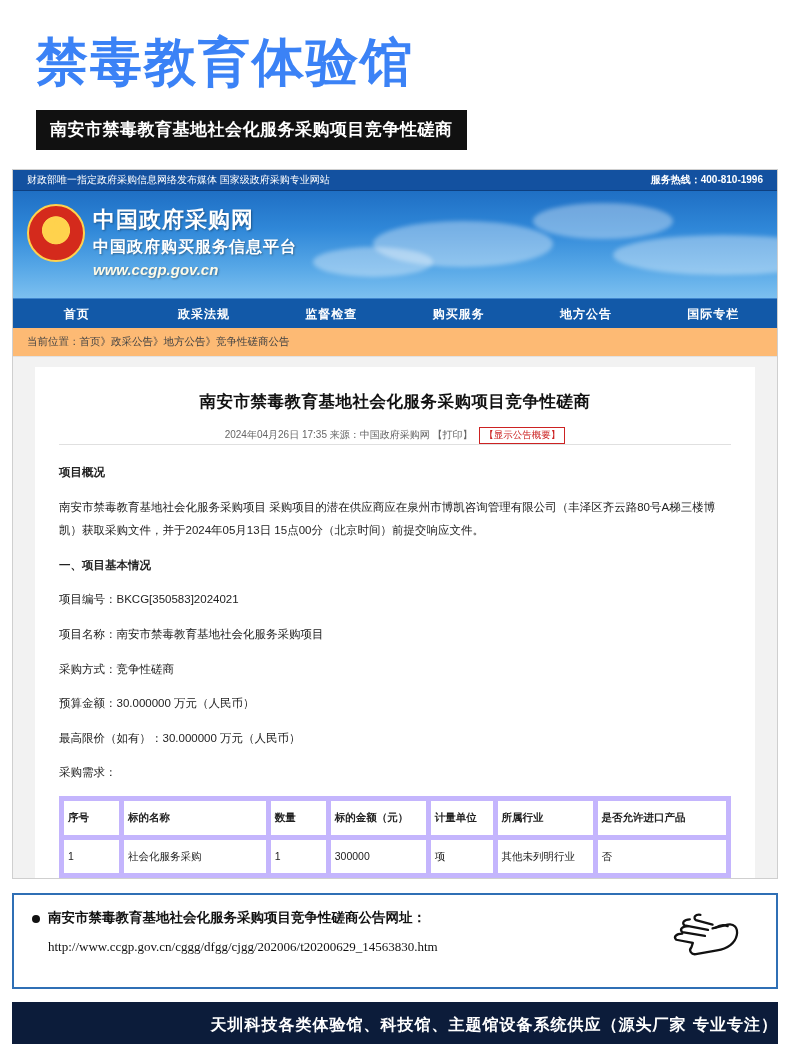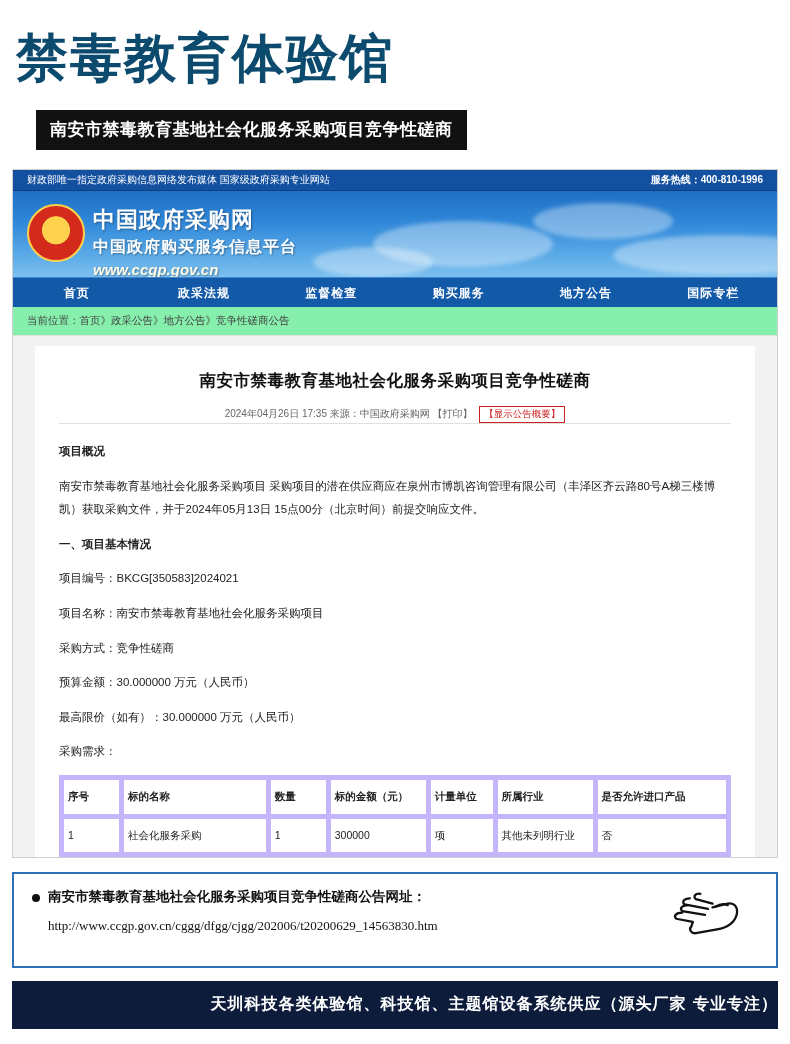--- a/index.html
+++ b/index.html
@@ -15,25 +15,25 @@
     min-height: 1044px;
     background: #ffffff;
     position: relative;
     padding: 0;
   }
 
   
   .headline {
     font-size: 52px;
     font-weight: bold;
-    color: #0c4a6e;
+    color: #3b82f6;
     letter-spacing: 2px;
-    padding: 34px 0 0 16px;
+    padding: 34px 0 0 36px;
     line-height: 1.12;
-    font-family: Liberation Mono, monospace;
+    font-family: Liberation Serif, serif;
   }
   .subheadline-wrap {
     padding: 18px 0 0 36px;
   }
   .subheadline {
     display: inline-block;
     background: #111111;
     color: #ffffff;
     font-size: 17px;
     font-weight: bold;
@@ -57,21 +57,21 @@
     display: flex;
     align-items: center;
     justify-content: space-between;
     padding: 3px 14px;
     border-bottom: 1px solid #0d3f80;
   }
   .gov-topbar .right { font-weight: bold; }
 
   
   .gov-banner {
-    height: 86px;
+    height: 107px;
     position: relative;
     background: linear-gradient(180deg, #1f6fc4 0%, #2f87d8 35%, #55a6e6 70%, #7cc0f0 100%);
     overflow: hidden;
   }
   .cloud {
     position: absolute;
     background: rgba(255,255,255,0.35);
     border-radius: 50%;
     filter: blur(2px);
   }
@@ -138,21 +138,21 @@
     text-align: center;
     color: #ffffff;
     font-size: 12px;
     font-weight: bold;
     line-height: 30px;
     letter-spacing: 1px;
   }
 
   
   .crumb {
-    background: #86efac;
+    background: #fdba74;
     font-size: 10.5px;
     color: #444444;
     padding: 7px 14px;
     border-bottom: 1px solid #e2e2e2;
   }
 
   
   .doc {
     background: #ffffff;
     margin: 10px 22px 0 22px;

